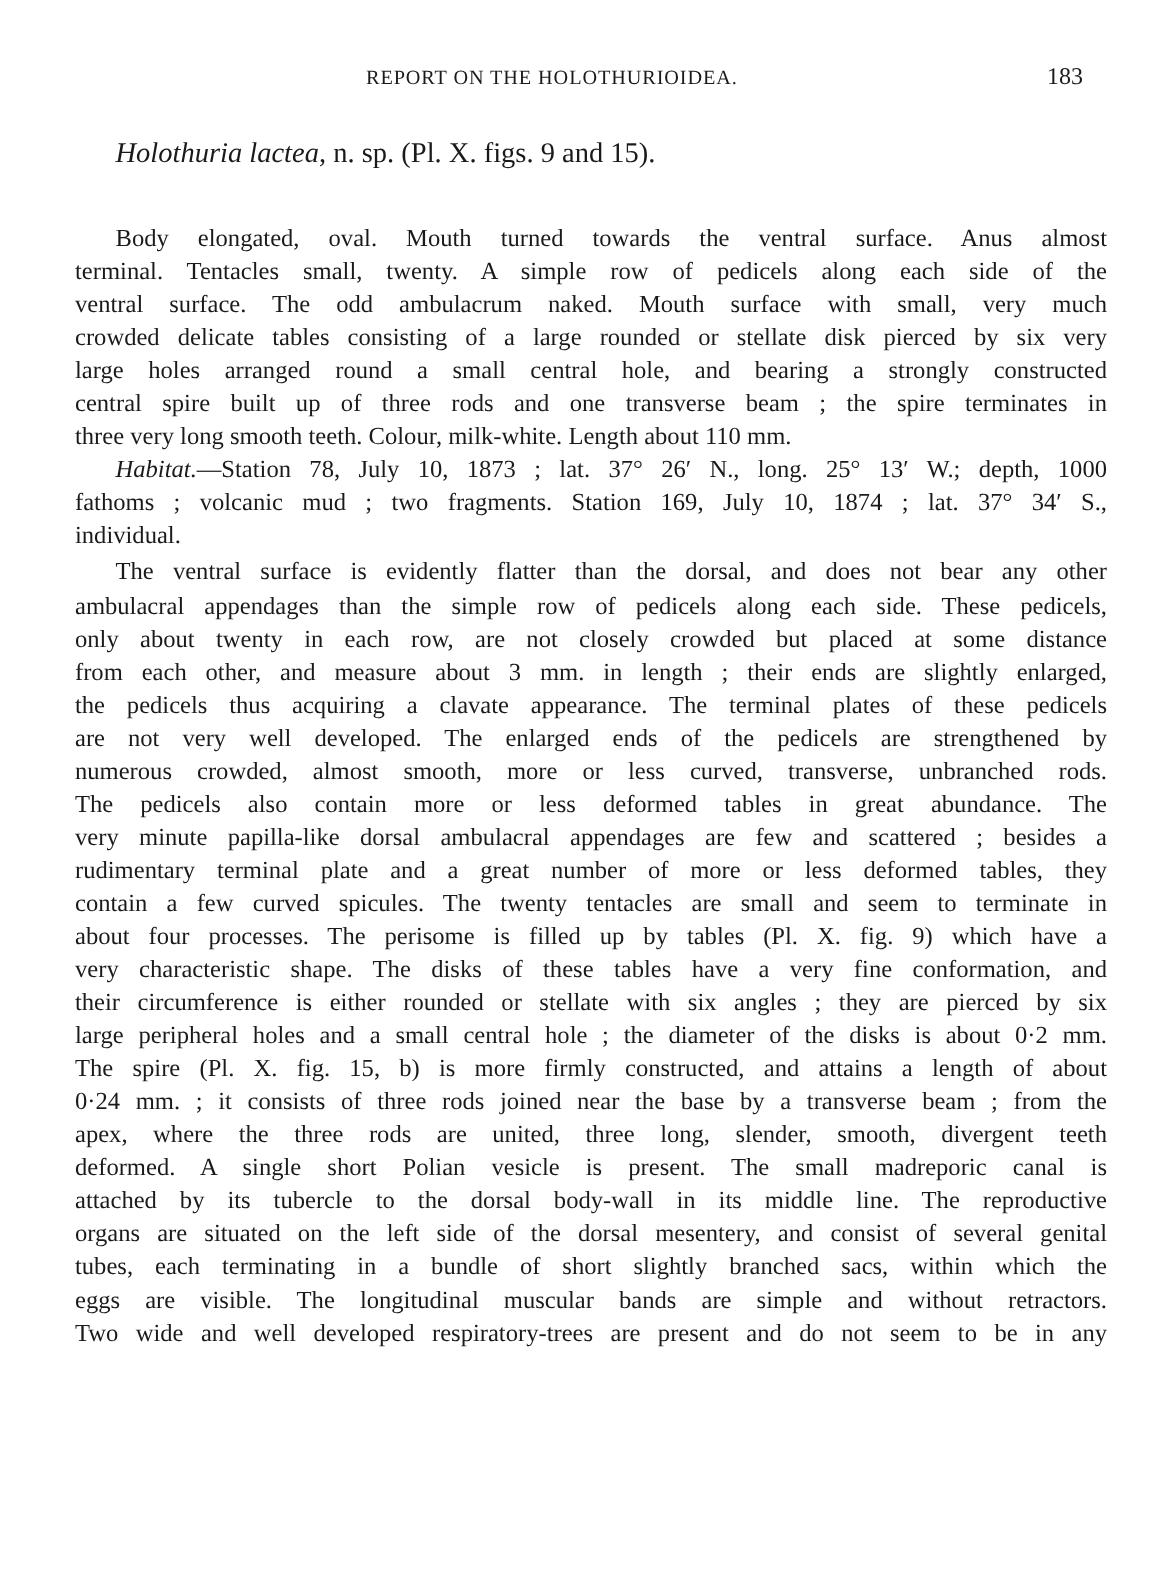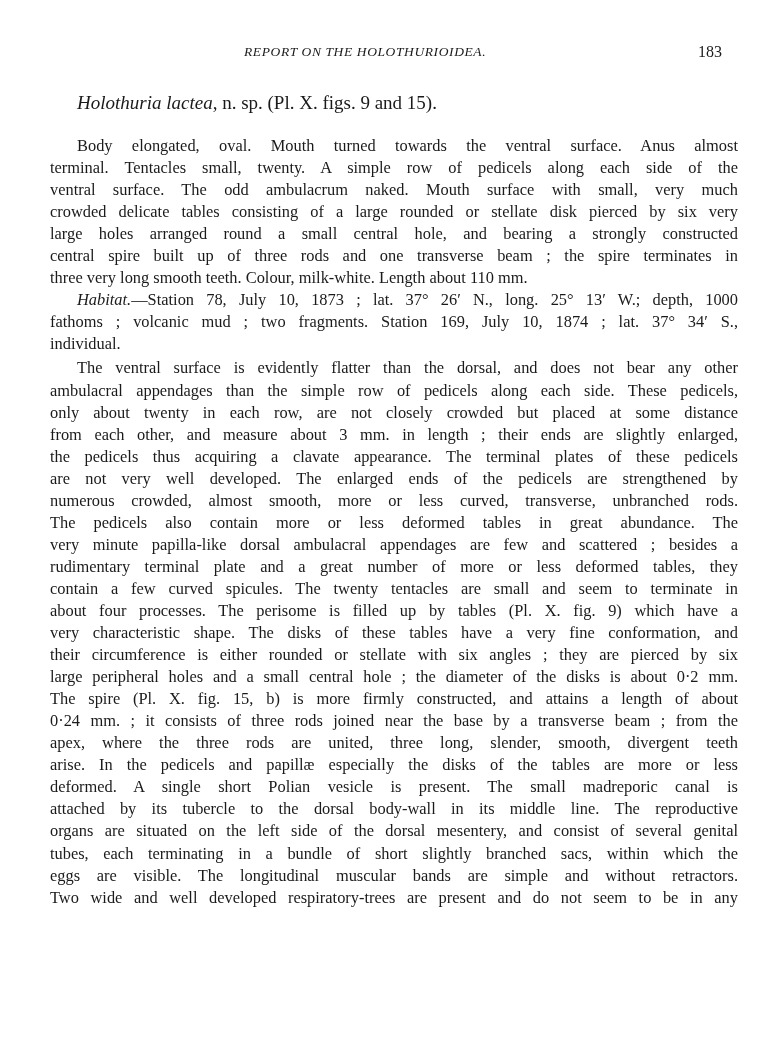--- a/index.html
+++ b/index.html
@@ -1,23 +1,23 @@
 <!DOCTYPE html>
 <html><head>
 <meta charset="utf-8">
 <style>
   html, body { margin: 0; padding: 0; background: #ffffff; }
   body { width: 776px; height: 1050px; position: relative; overflow: hidden;
          font-family: "Liberation Serif", "DejaVu Serif", serif; color: #1a1a1a; }
   .header { position: absolute; top: 44px; left: 0; width: 776px; height: 24px; }
-  .running-title { position: absolute; left: 244px; top: 0; font-size: 13.5px; letter-spacing: 0.6px; font-style: italic; }
+  .running-title { position: absolute; left: 244px; top: 0; font-size: 13.5px; letter-spacing: 0.6px; }
   .page-number { position: absolute; left: 698px; top: -1px; font-size: 16px; }
   .species-heading { position: absolute; left: 77px; top: 92px; font-size: 19px; }
   .species-heading i { font-style: italic; }
-  .body-text { position: absolute; left: 50px; top: 135px; width: 688px; font-size: 16.4px; line-height: 22.05px; }
+  .body-text { position: absolute; left: 50px; top: 148px; width: 688px; font-size: 16.4px; line-height: 22.05px; }
   .line { display: block; white-space: nowrap; text-align: justify; text-align-last: justify; height: 22.05px; }
   .line.last { text-align-last: left; }
   .line.indent { padding-left: 27px; }
   .para-gap { height: 2px; }
   i { font-style: italic; }
 </style>
 </head>
 <body>
 
 <div class="header">
@@ -57,21 +57,20 @@
     <span class="line">very minute papilla-like dorsal ambulacral appendages are few and scattered ; besides a</span>
     <span class="line">rudimentary terminal plate and a great number of more or less deformed tables, they</span>
     <span class="line">contain a few curved spicules.  The twenty tentacles are small and seem to terminate in</span>
     <span class="line">about four processes.  The perisome is filled up by tables (Pl. X. fig. 9) which have a</span>
     <span class="line">very characteristic shape.  The disks of these tables have a very fine conformation, and</span>
     <span class="line">their circumference is either rounded or stellate with six angles ; they are pierced by six</span>
     <span class="line">large peripheral holes and a small central hole ; the diameter of the disks is about 0·2 mm.</span>
     <span class="line">The spire (Pl. X. fig. 15, b) is more firmly constructed, and attains a length of about</span>
     <span class="line">0·24 mm. ; it consists of three rods joined near the base by a transverse beam ; from the</span>
     <span class="line">apex, where the three rods are united, three long, slender, smooth, divergent teeth</span>
-    <span class="line">arise.  In the pedicels and papillæ especially the disks of the tables are more or less</span>
     <span class="line">deformed.  A single short Polian vesicle is present.  The small madreporic canal is</span>
     <span class="line">attached by its tubercle to the dorsal body-wall in its middle line.  The reproductive</span>
     <span class="line">organs are situated on the left side of the dorsal mesentery, and consist of several genital</span>
     <span class="line">tubes, each terminating in a bundle of short slightly branched sacs, within which the</span>
     <span class="line">eggs are visible.  The longitudinal muscular bands are simple and without retractors.</span>
     <span class="line">Two wide and well developed respiratory-trees are present and do not seem to be in any</span>
   </div>
 </div>
 
 </body></html>

